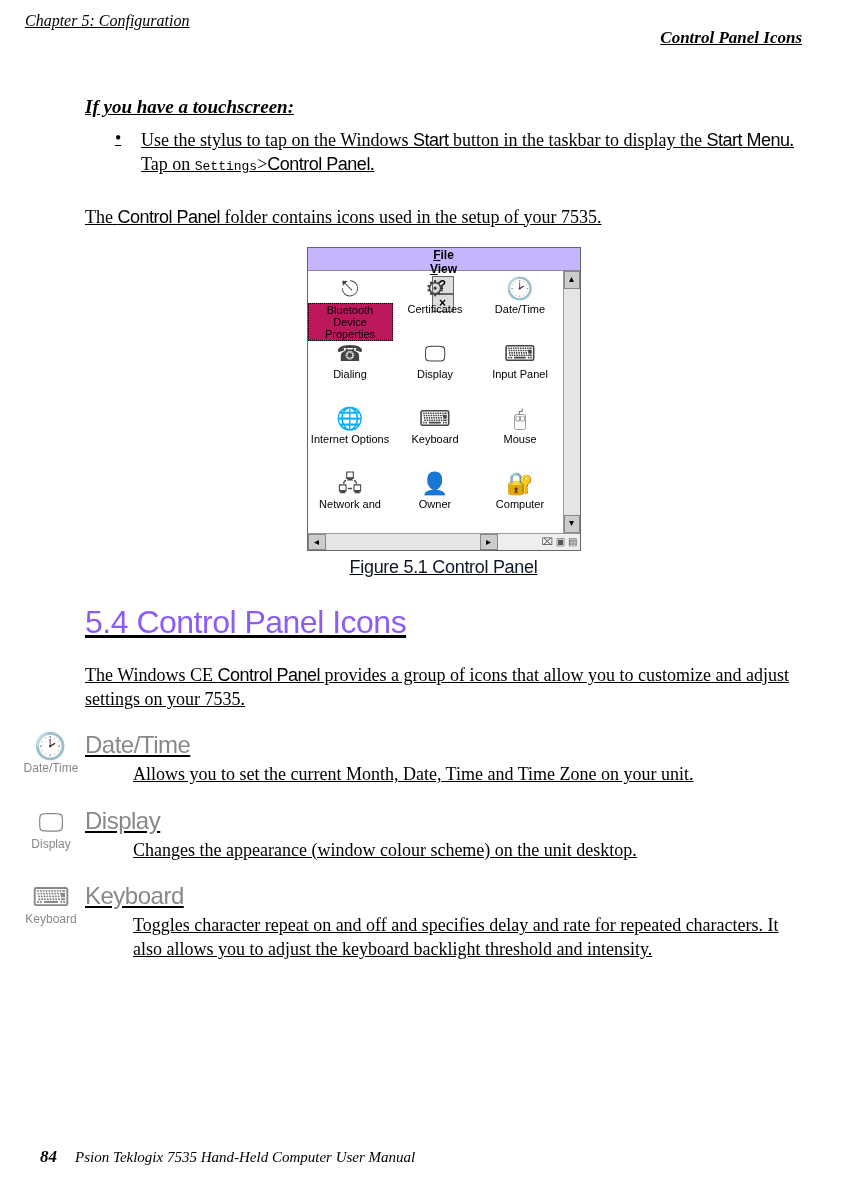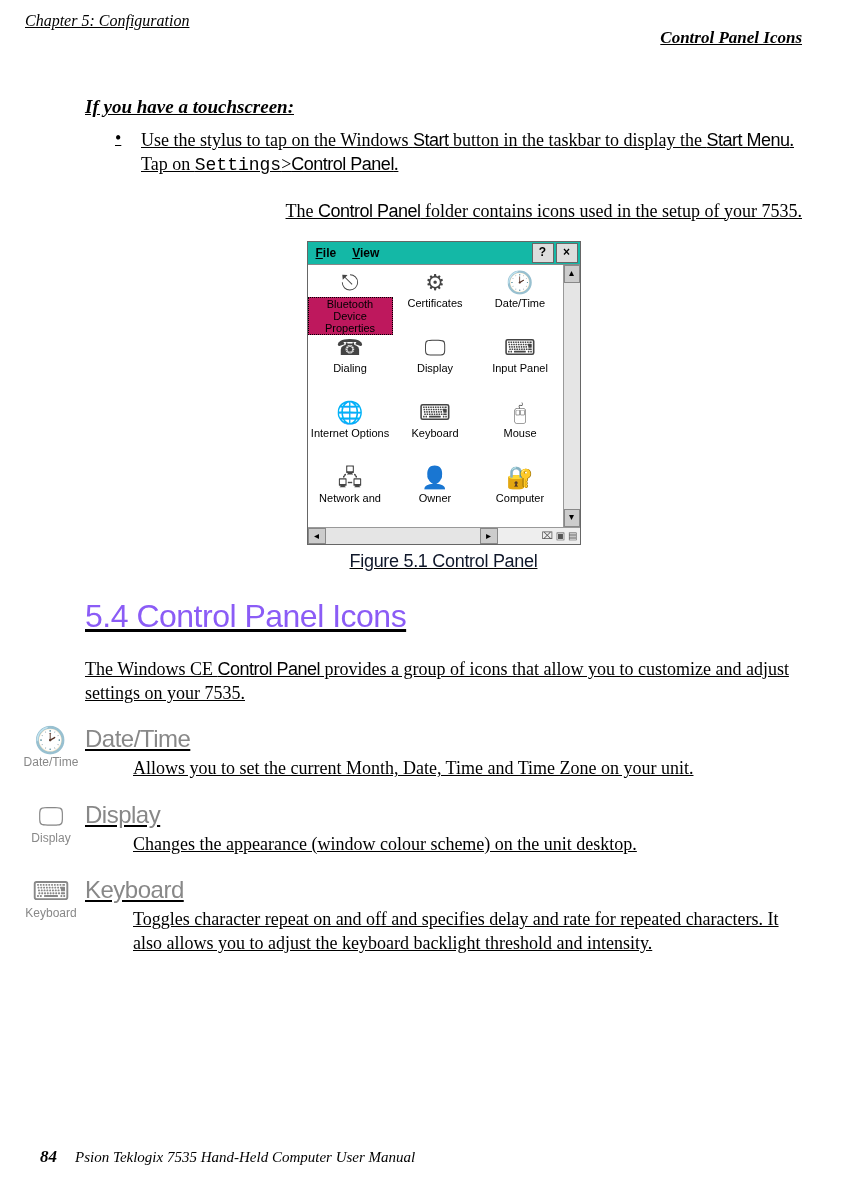--- a/index.html
+++ b/index.html
@@ -53,48 +53,48 @@
   }
   .bullet-text {
     line-height: 1.35;
   }
   .narrow {
     font-family: Arial, sans-serif;
     letter-spacing: -0.5px;
   }
   .mono {
     font-family: "Courier New", monospace;
-    font-size: 18px;
+    font-size: 13px;
   }
   .underline { text-decoration: underline; }
   .para {
-    margin-top: 21px;
+    margin-top: 28px;
     line-height: 1.35;
-    text-align: right;
   }
   .figure-wrap {
     text-align: center;
     margin-top: 18px;
   }
   .cp-window {
     display: inline-block;
     width: 272px;
     border: 1px solid #666;
     background: #fff;
     text-align: left;
     vertical-align: top;
   }
   .cp-menubar {
     display: flex;
     align-items: center;
     height: 22px;
     border-bottom: 1px solid #888;
-    background: #14b8a6;
+    background: #c4b5fd;
     font-family: Tahoma, Arial, sans-serif;
     font-size: 12px;
+    flex-direction: column;
   }
   .cp-menubar .menu-item {
     padding: 0 8px;
     font-weight: bold;
   }
   .cp-menubar .spacer { flex: 1; }
   .cp-menubar .btn {
     width: 20px;
     height: 18px;
     border: 1px solid #666;

